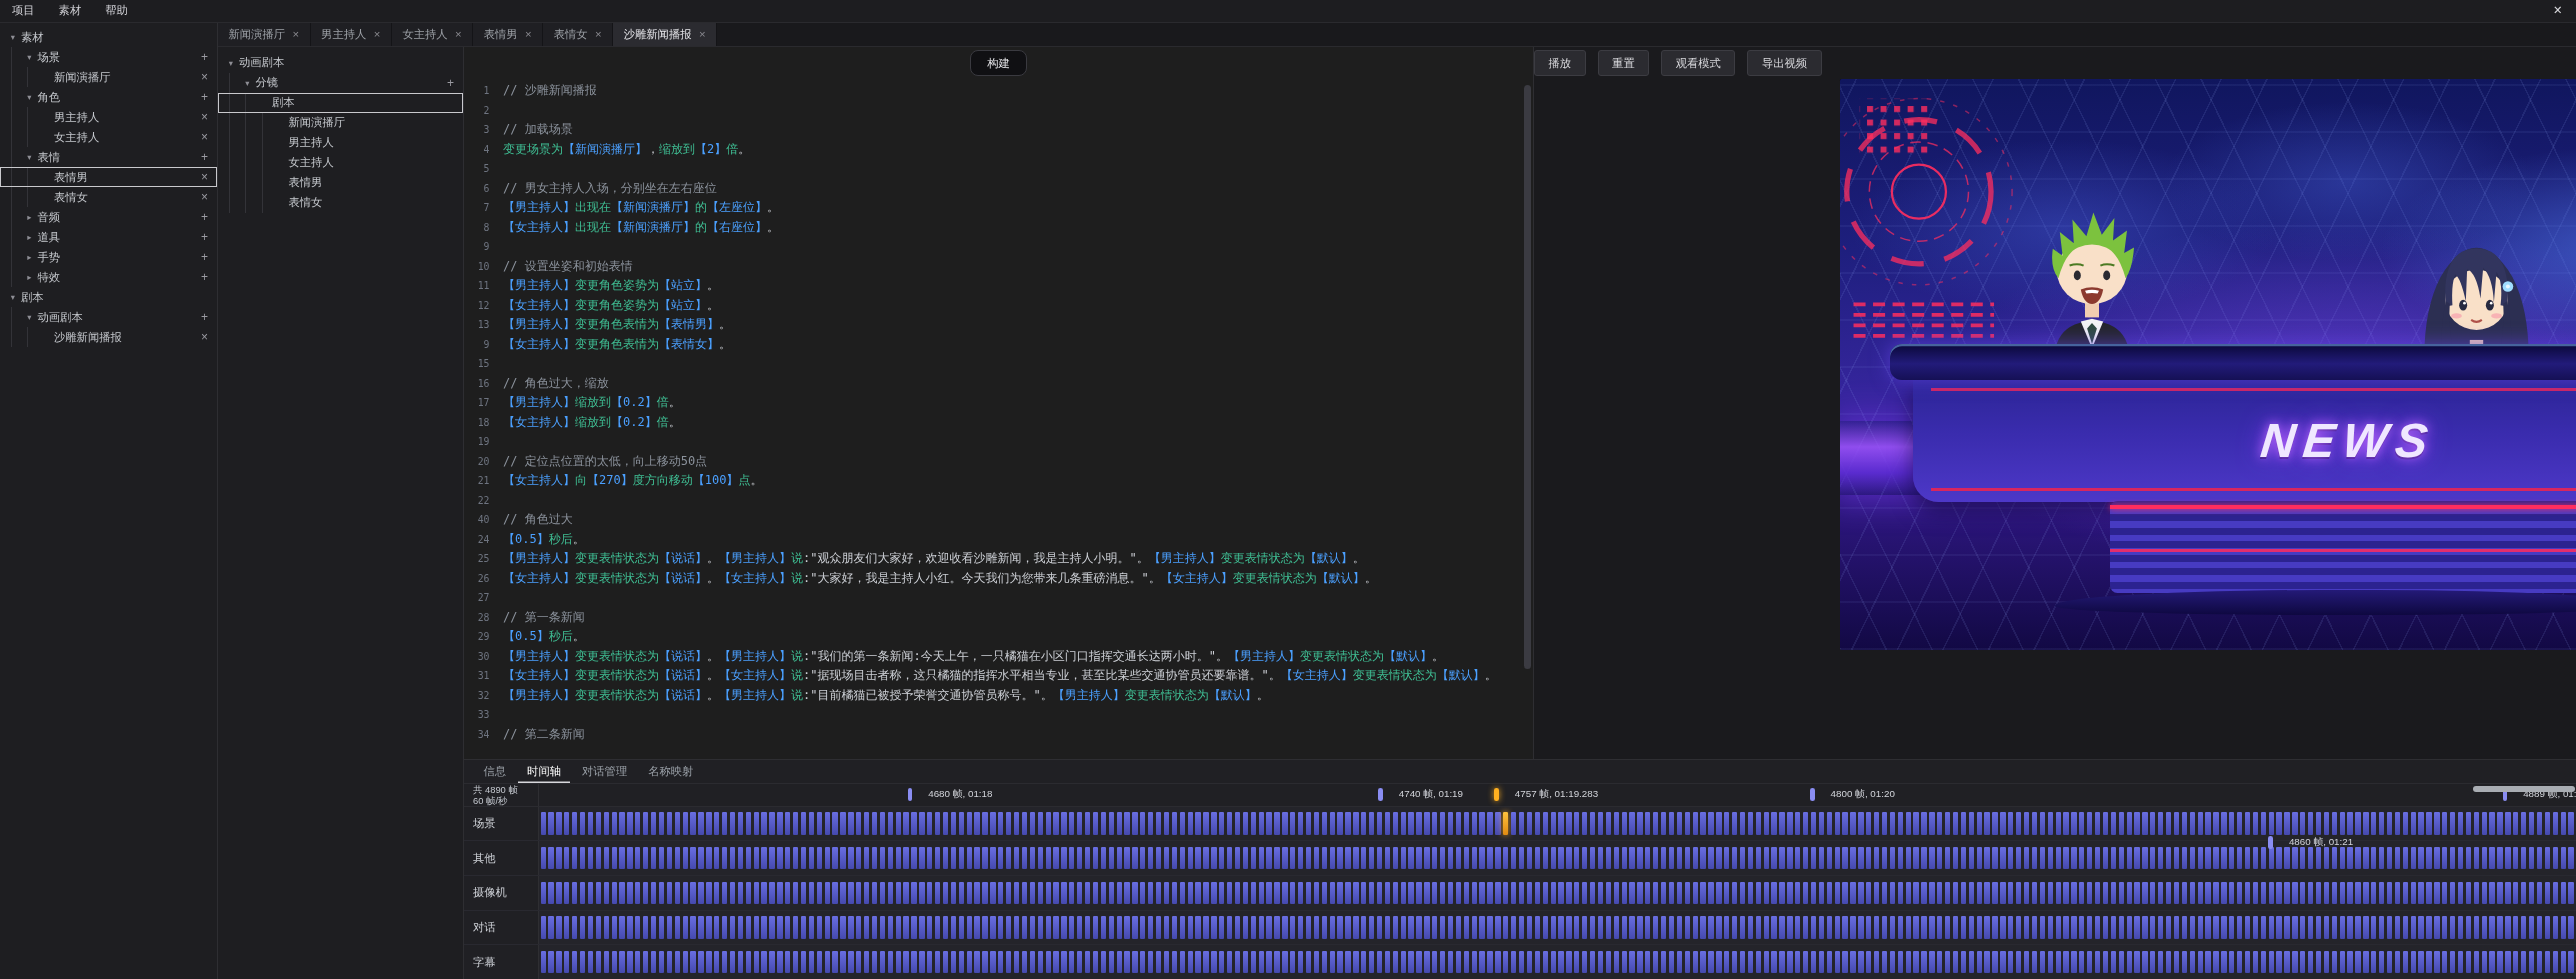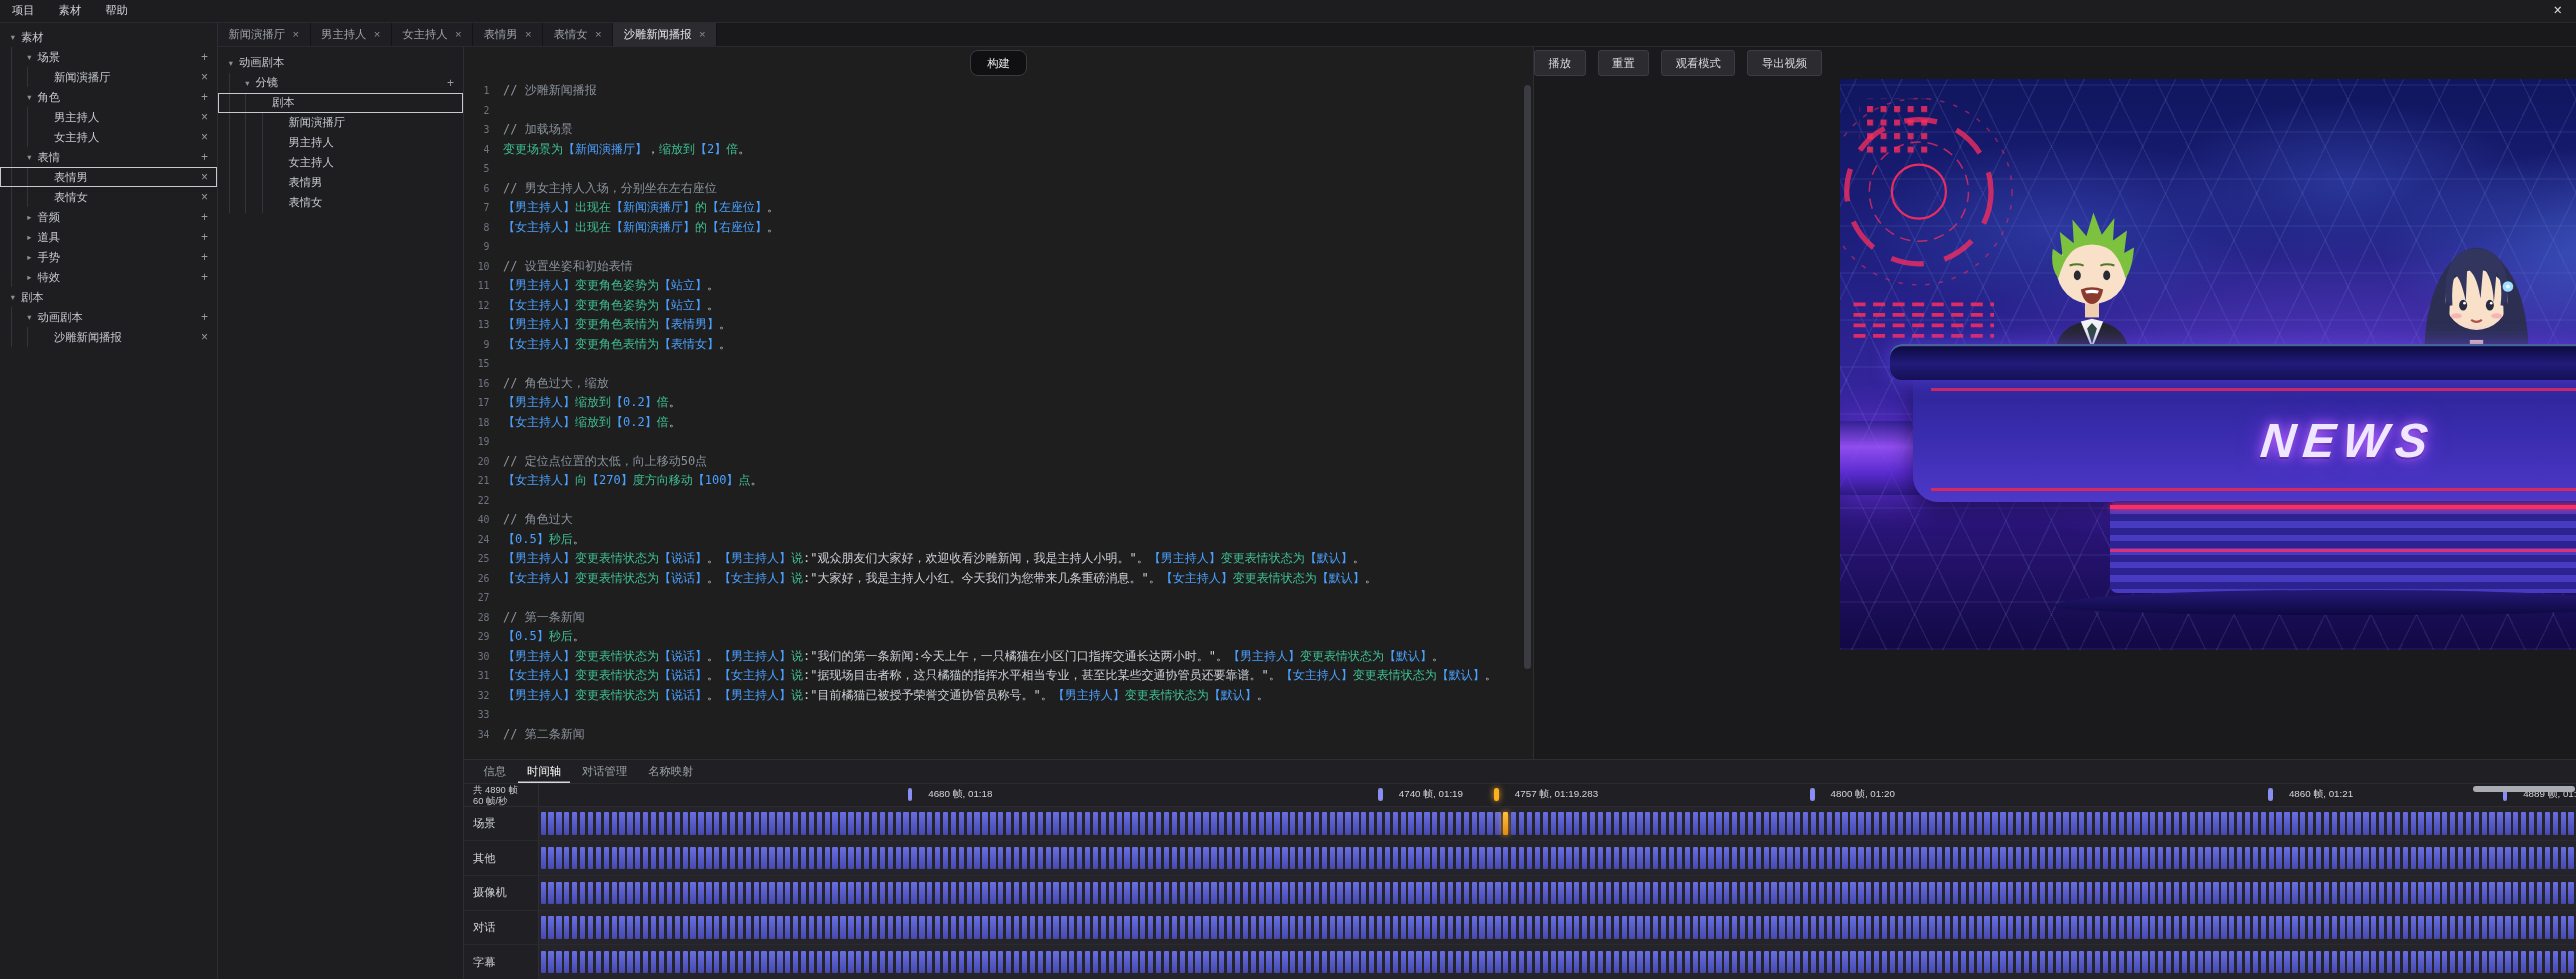--- a/index.html
+++ b/index.html
@@ -486,21 +486,21 @@
                     <span class="mlabel">4740 帧, 01:19</span>
                   </div>
                   <div class="marker current" style="left: 46.9%;">
                     <span class="flag"></span>
                     <span class="mlabel">4757 帧, 01:19.283</span>
                   </div>
                   <div class="marker" style="left: 62.4%;">
                     <span class="flag"></span>
                     <span class="mlabel">4800 帧, 01:20</span>
                   </div>
-                  <div class="marker" style="left: 84.9%;">
+                  <div class="marker" style="left: 84.9%; margin-top: 48px;">
                     <span class="flag"></span>
                     <span class="mlabel">4860 帧, 01:21</span>
                   </div>
                   <div class="marker" style="left: 96.4%;">
                     <span class="flag"></span>
                     <span class="mlabel">4889 帧, 01:21.483</span>
                   </div>
                 </div>
               <div class="hscroll"></div>
             </div>

